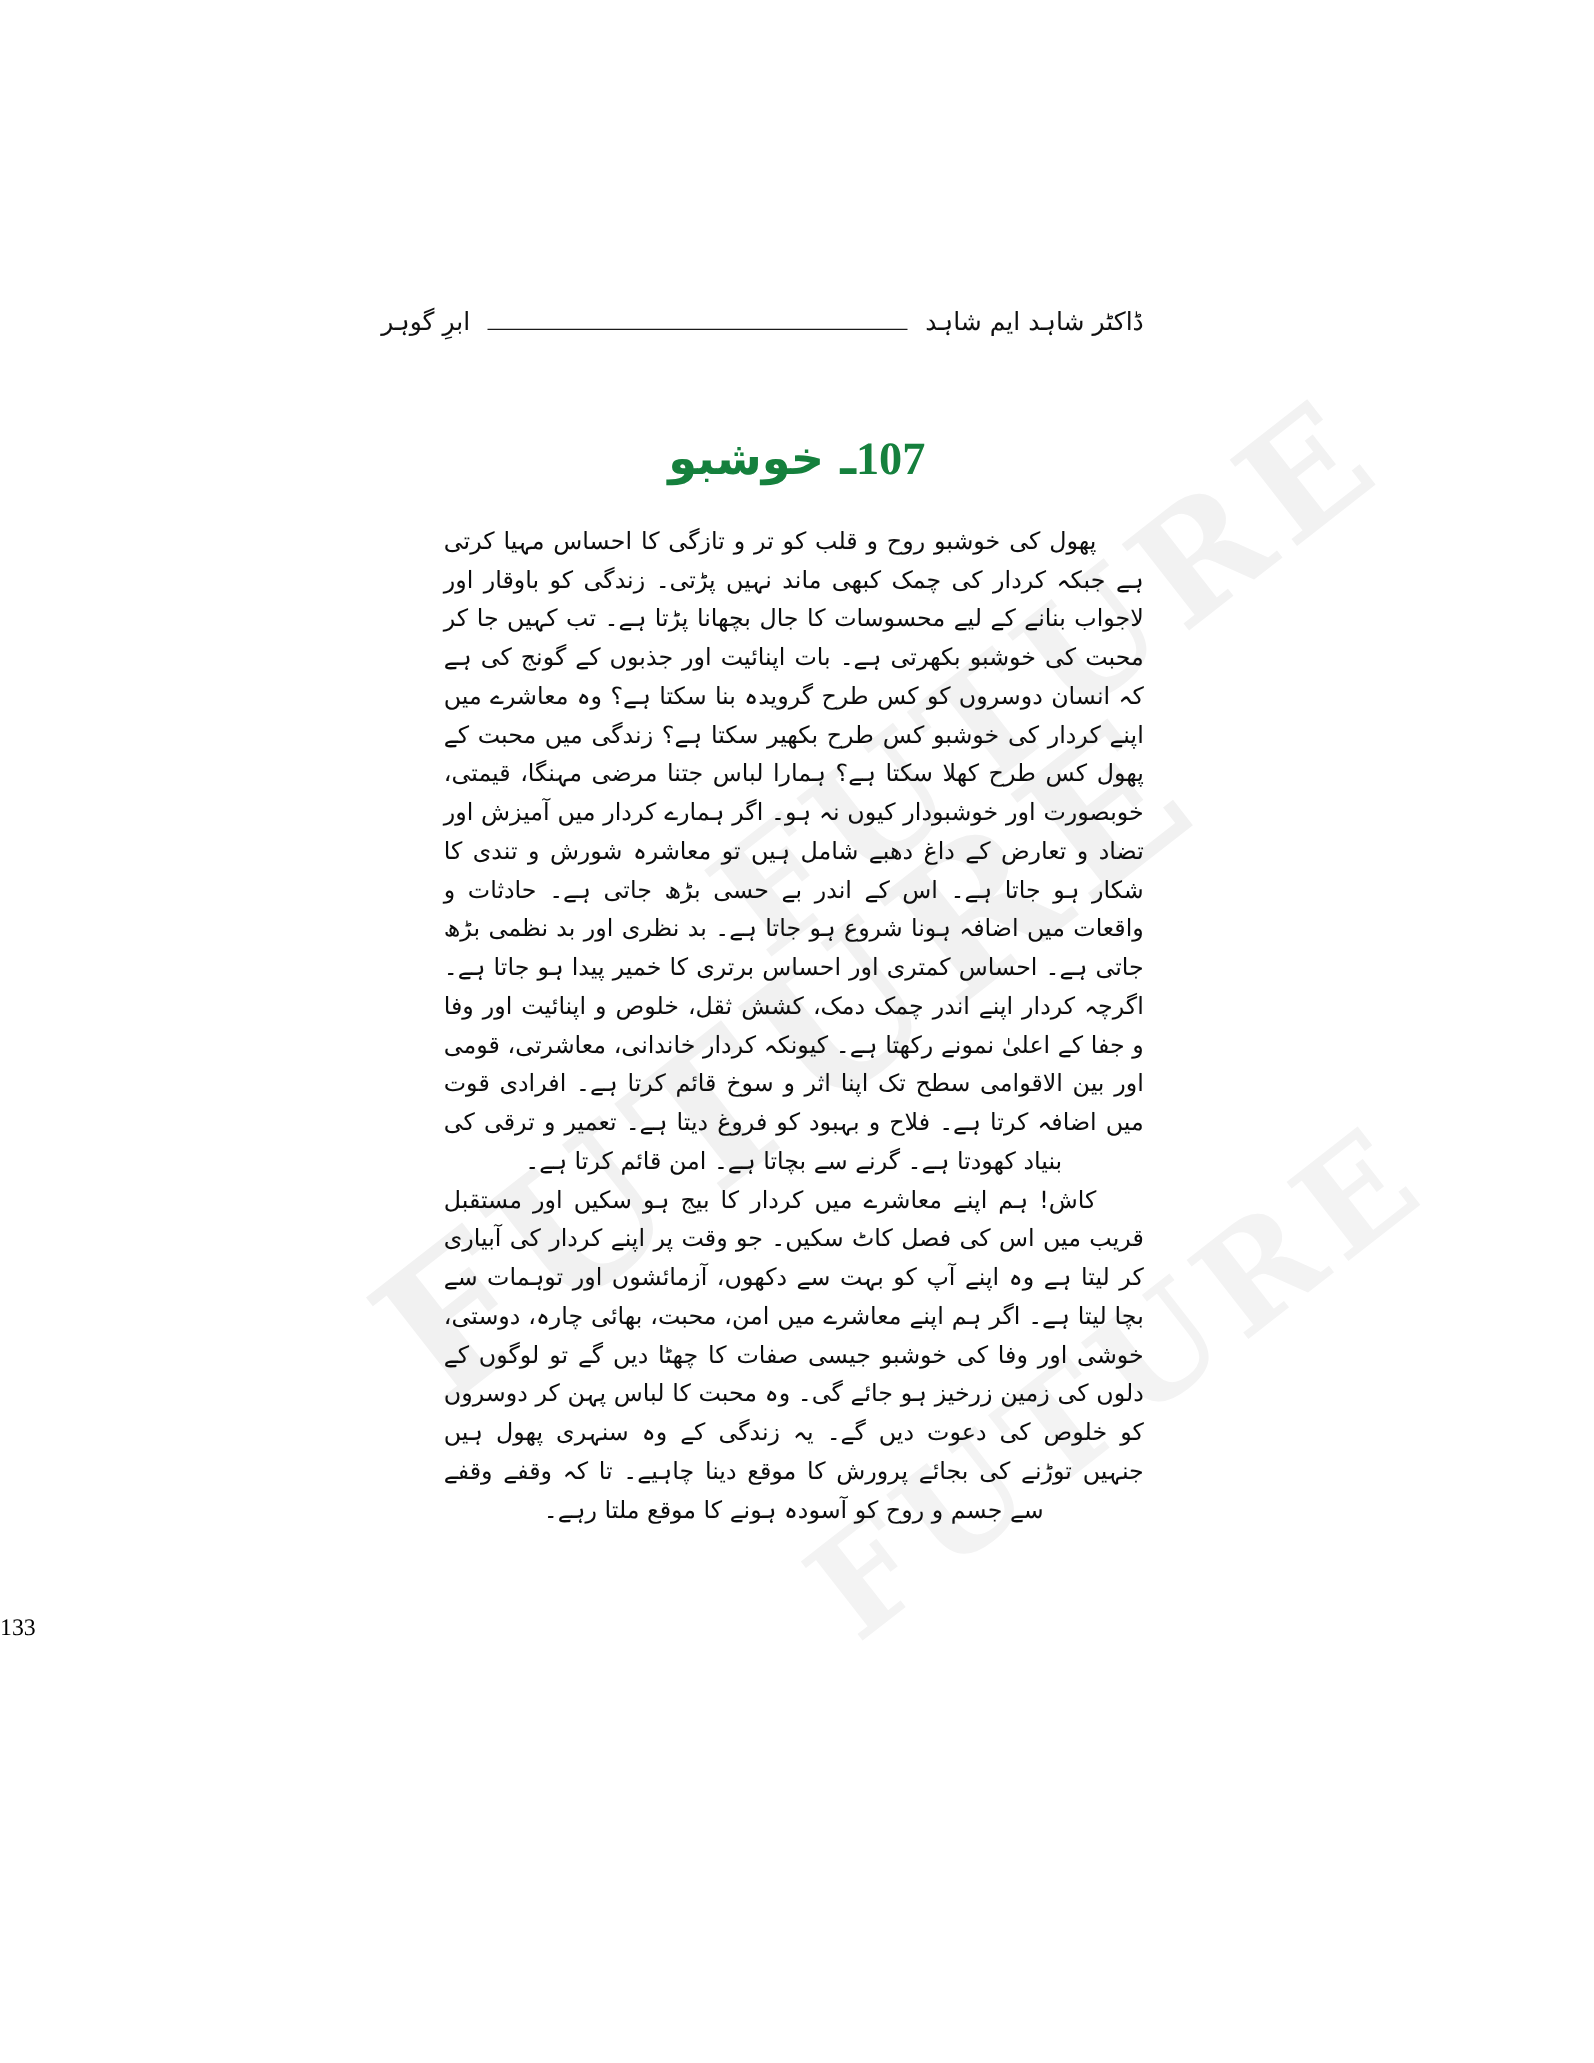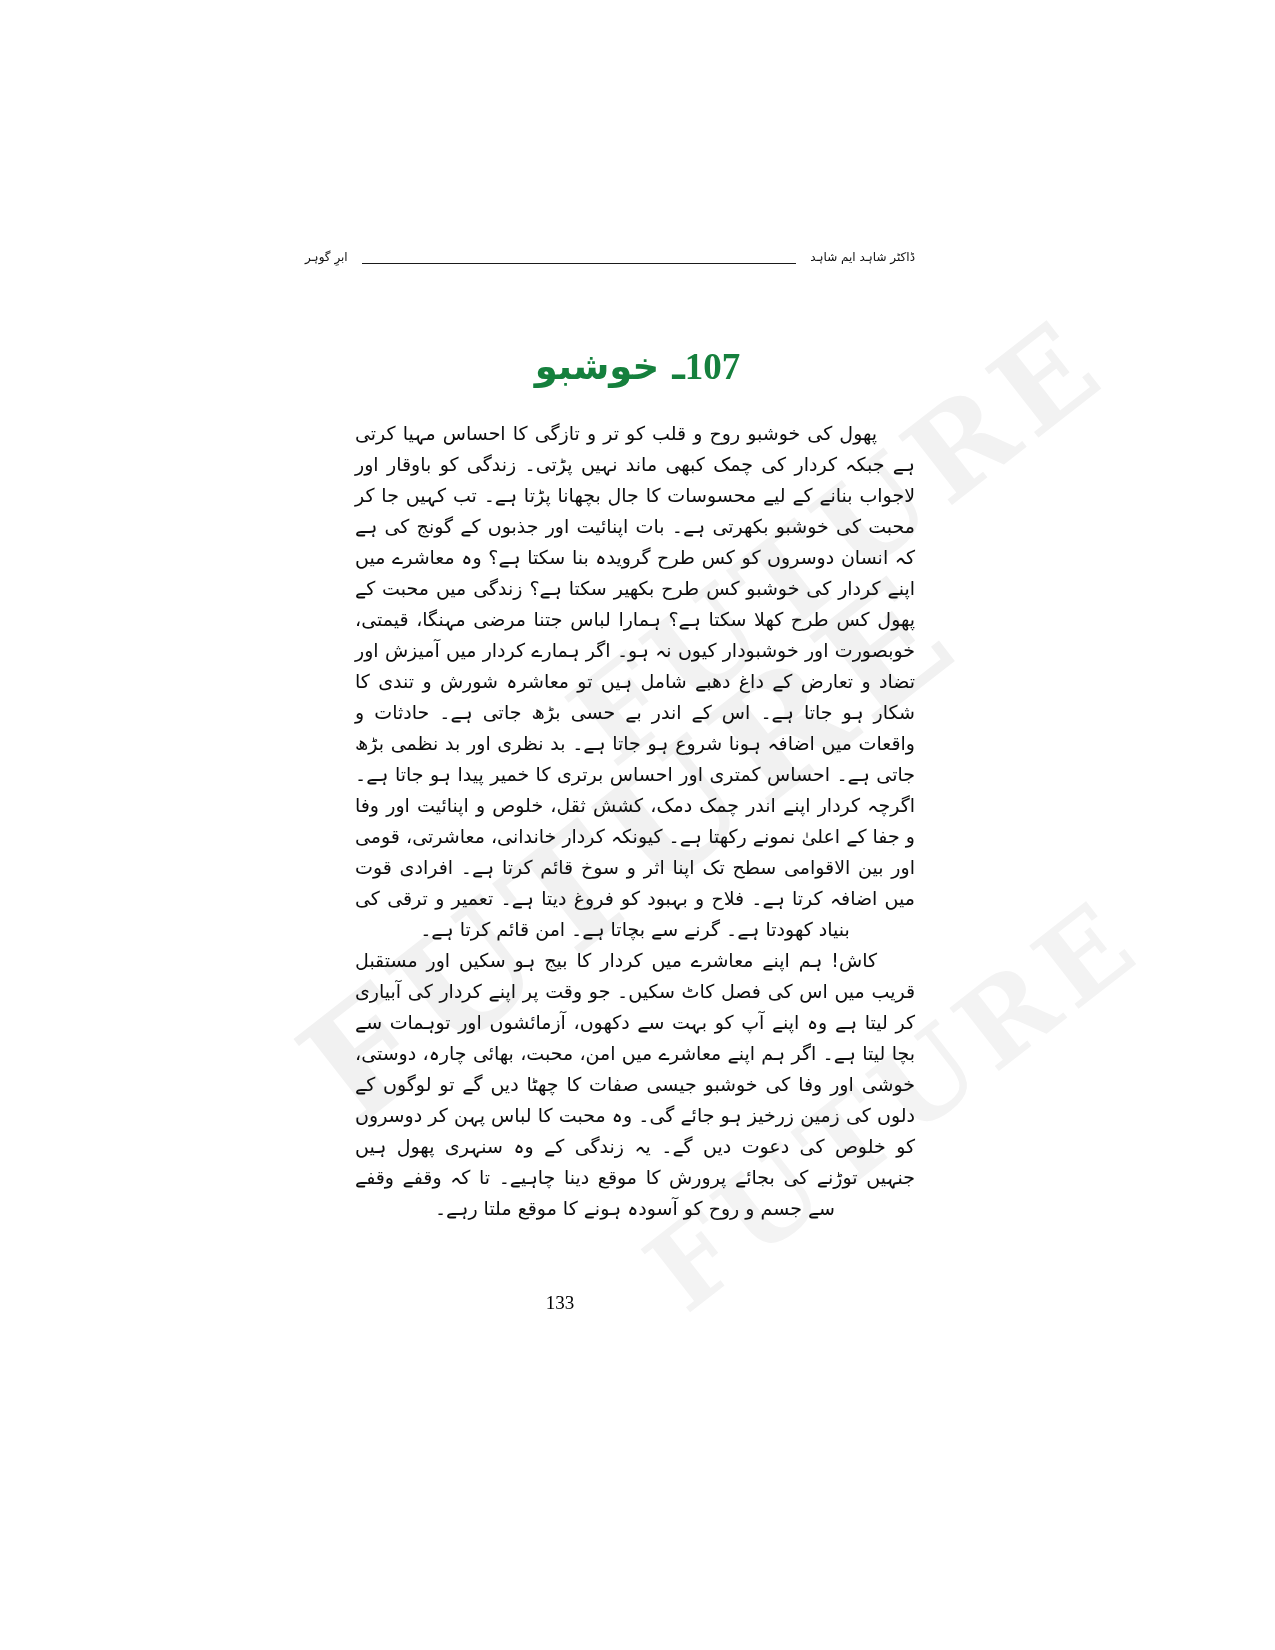--- a/index.html
+++ b/index.html
@@ -71,21 +71,21 @@
     height: 40px;
     display: flex;
     flex-direction: row-reverse;
     align-items: center;
     gap: 14px;
     z-index: 2;
   }
   .head-title-right,
   .head-title-left {
     font-family: "DejaVu Sans", "Liberation Sans", sans-serif;
-    font-size: 12px;
+    font-size: 20px;
     line-height: 1;
     white-space: nowrap;
     color: #111111;
     padding-bottom: 6px;
   }
   .head-rule {
     flex: 1;
     height: 0;
     border-top: 1.6px solid #1a1a1a;
     margin-top: 6px;
@@ -130,21 +130,21 @@
     text-indent: 38px;
     text-align: justify;
   }
 
   
   .folio {
     position: absolute;
     top: 1292px;
     left: 0;
     width: 1120px;
-    text-align: center;
+    text-align: left;
     font-family: "Liberation Serif", "DejaVu Serif", serif;
     font-size: 19px;
     color: #000000;
     z-index: 2;
   }
 </style>
 </head>
 <body>
 
 <div class="page">

